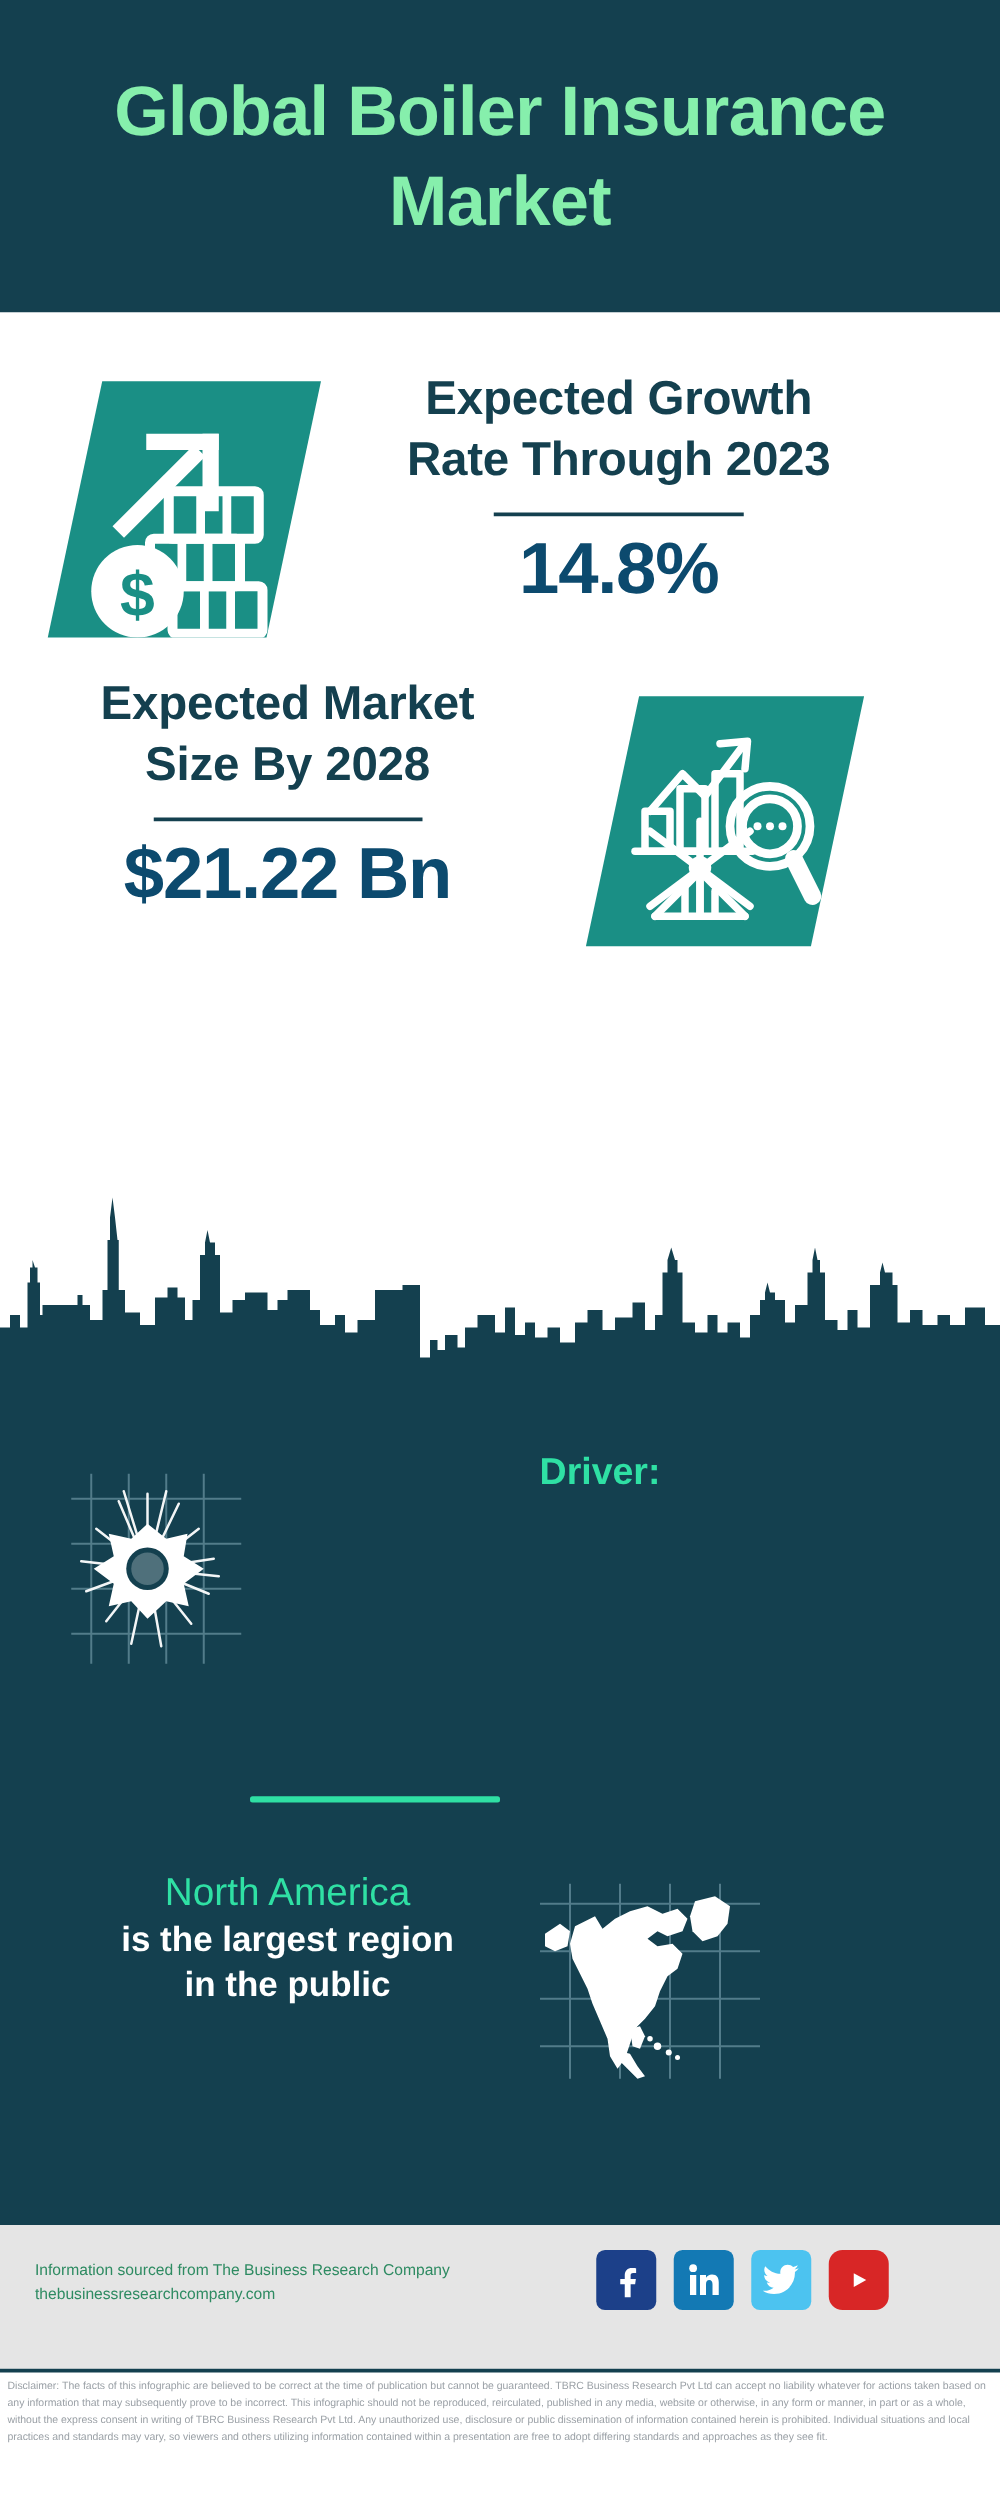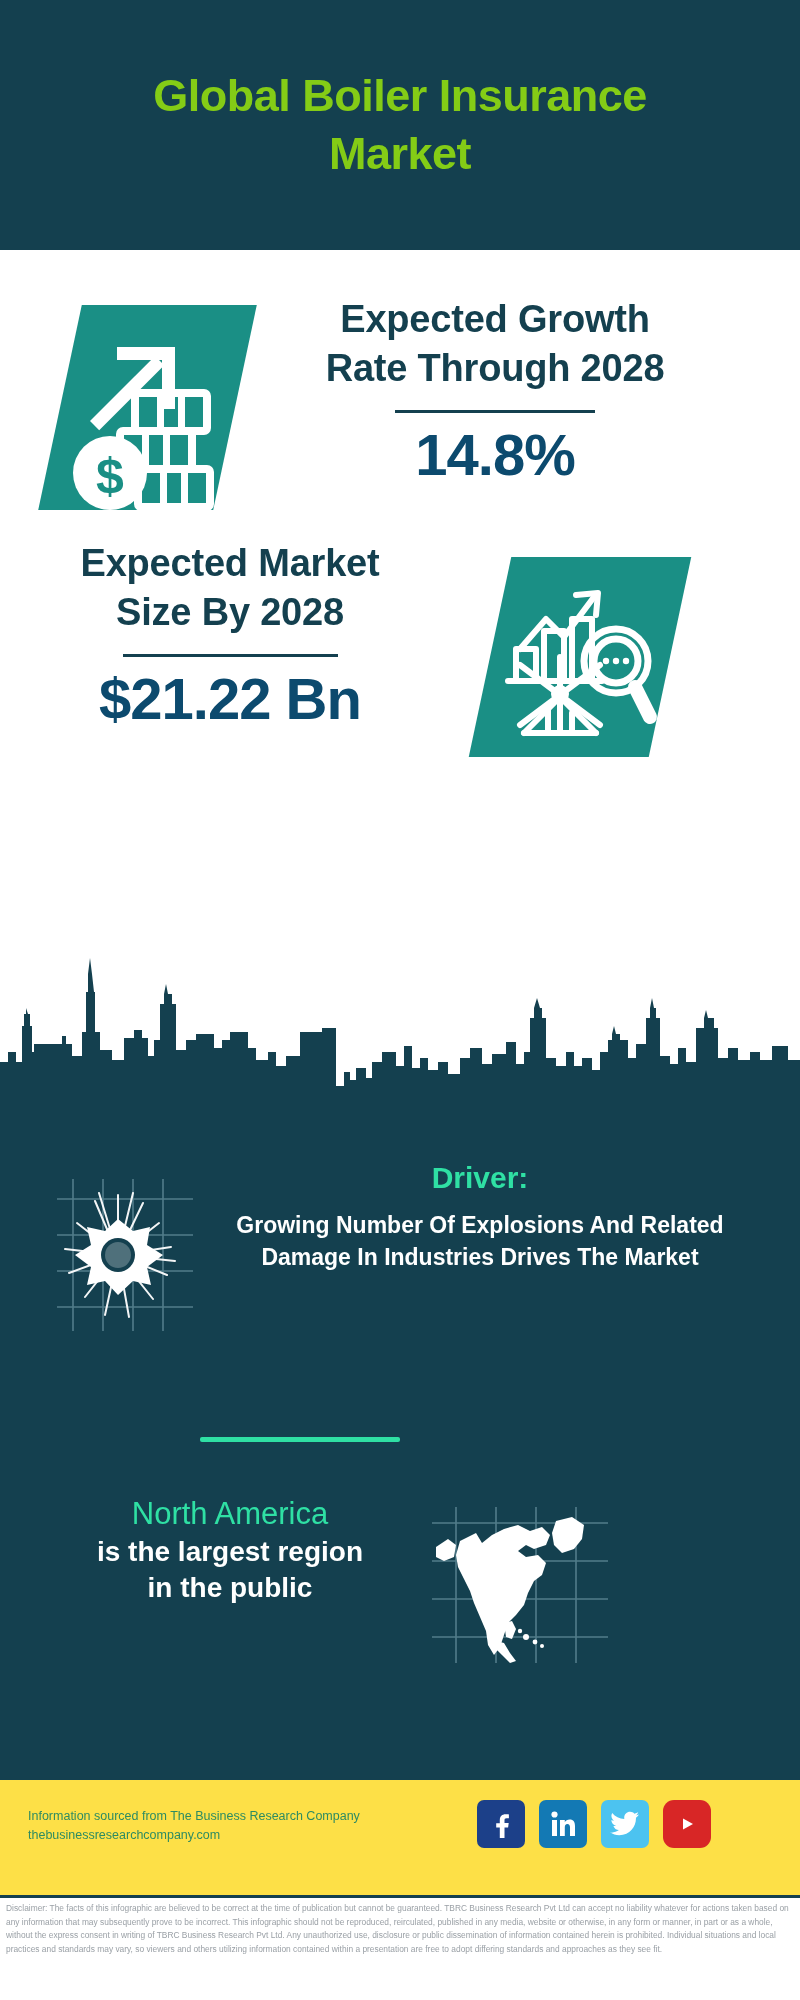--- a/index.html
+++ b/index.html
@@ -11,21 +11,21 @@
   }
   .page{position:absolute;inset:0;width:800px;height:2000px;}
 
   
   .header{
     position:absolute;left:0;top:0;width:800px;height:250px;
     background:#14404f;
     display:flex;align-items:center;justify-content:center;
   }
   .header-title{
-    color:#84cc16;font-size:45px;line-height:1.28;font-weight:bold;
+    color:#86efac;font-size:56px;line-height:1.28;font-weight:bold;
     text-align:center;letter-spacing:-0.5px;width:640px;
   }
 
   
   .white-body{position:absolute;left:0;top:250px;width:800px;height:790px;background:#fff;}
 
   
   .stat1{position:absolute;left:0;top:295px;width:800px;height:250px;}
   .para-icon{
     position:absolute;
@@ -84,21 +84,21 @@
 
   
   .region-row{position:absolute;left:0;top:1495px;width:800px;height:200px;}
   .region-text{position:absolute;left:30px;top:0px;width:400px;text-align:center;}
   .region-name{color:#2fe0a4;font-size:31px;font-weight:normal;line-height:1.25;}
   .region-sub{color:#ffffff;font-size:28px;line-height:1.3;font-weight:bold;}
   .region-map{position:absolute;left:430px;top:10px;width:180px;height:160px;}
 
   
   .footer{
-    position:absolute;left:0;top:1780px;width:800px;height:115px;background:#fde047;
+    position:absolute;left:0;top:1780px;width:800px;height:115px;background:#e5e5e5;
   }
   .source-block{
     position:absolute;left:28px;top:27px;width:440px;
   }
   .source-line{
     color:#2e8b62;font-size:12.5px;line-height:1.55;
   }
   .social-row{
     position:absolute;left:477px;top:20px;display:flex;gap:14px;align-items:center;
   }
@@ -157,21 +157,21 @@
           </g>
 
           <circle cx="50" cy="168" r="37" fill="#ffffff"></circle>
           <text x="50" y="188" font-size="50" font-weight="bold" fill="#1a8f85" text-anchor="middle" font-family="Liberation Sans, sans-serif">$</text>
         </svg>
       </div>
     </div>
 
     <div class="stat1-text">
       <div class="stat-label">Expected Growth</div>
-      <div class="stat-label">Rate Through 2028</div>
+      <div class="stat-label">Rate Through 2023</div>
       <div class="divider-dark"></div>
       <div class="stat-value">14.8%</div>
     </div>
   </div>
 
   <div class="stat2">
 
     <div class="stat2-text">
       <div class="stat-label">Expected Market</div>
       <div class="stat-label">Size By 2028</div>
@@ -287,21 +287,20 @@
         <g fill="#ffffff">
           <path d="M63,44 L78,56 L95,52 L92,70 L108,80 L92,92 L96,110 L78,106
                    L63,120 L50,106 L32,110 L36,92 L20,80 L36,70 L32,52 L50,56 Z"></path>
         </g>
         <circle cx="63" cy="80" r="17" fill="#14404f"></circle>
         <circle cx="63" cy="80" r="13" fill="#ffffff" opacity="0.25"></circle>
       </svg>
     </div>
     <div class="driver-text">
       <div class="driver-heading">Driver:</div>
-      <div class="driver-body">Growing Number Of Explosions And Related Damage In Industries Drives The Market</div>
     </div>
   </div>
 
   <div class="divider-mint"></div>
 
   <div class="region-row">
     <div class="region-text">
       <div class="region-name">North America</div>
       <div class="region-sub">is the largest region</div>
       <div class="region-sub">in the public</div>

